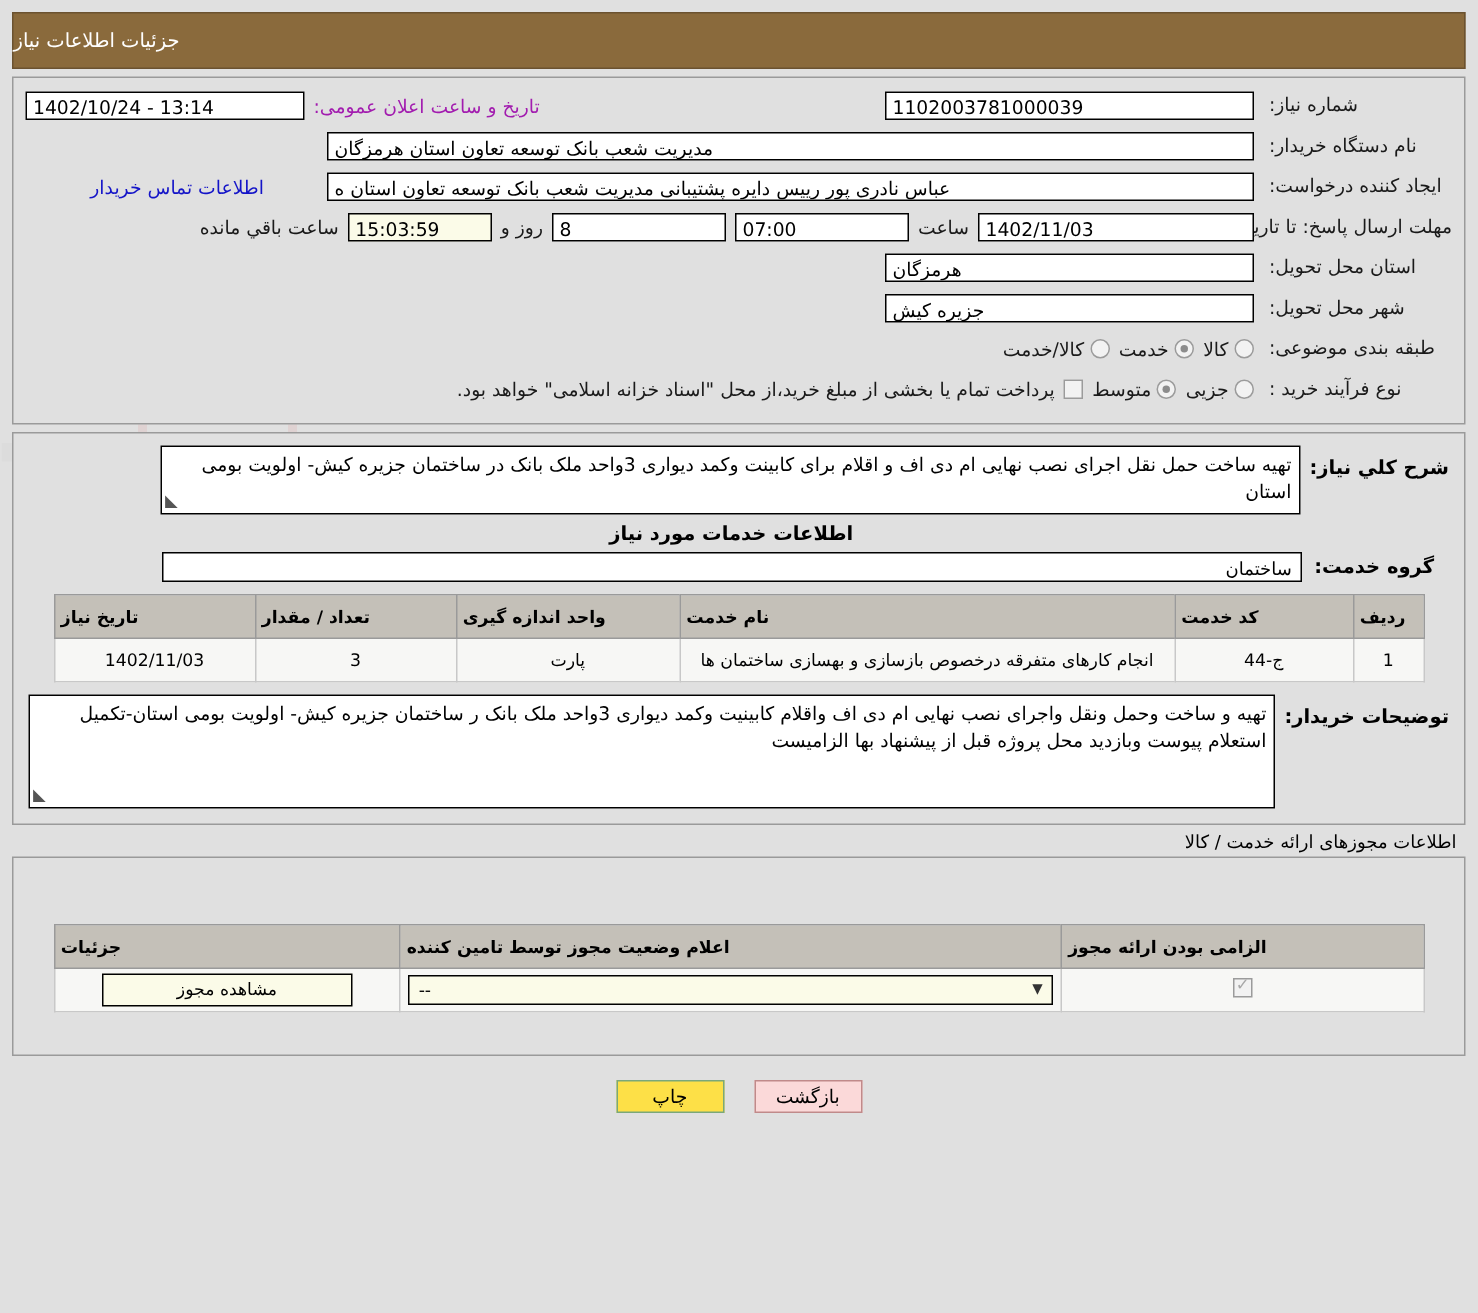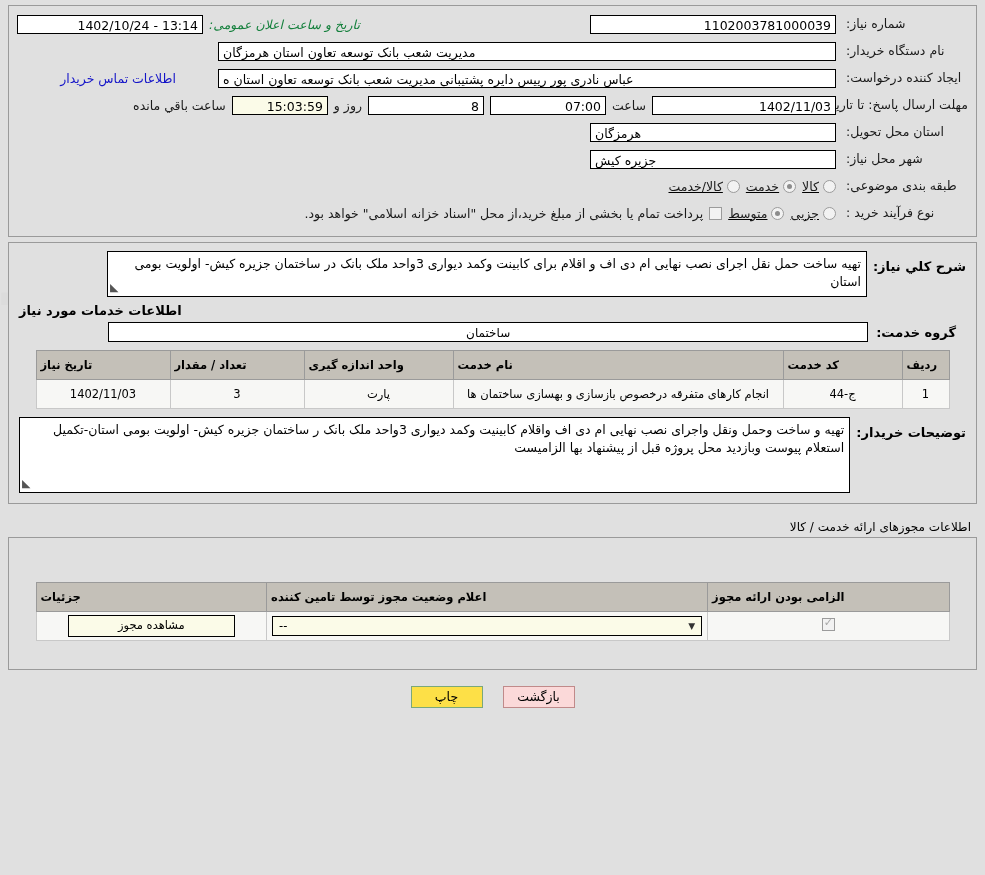--- a/index.html
+++ b/index.html
@@ -86,53 +86,53 @@
   .lbl.two-line { line-height: 1.15; }
   .fld {
     border: 1px solid #000;
     background: #ffffff;
     height: 19px;
     line-height: 19px;
     font-size: 12.5px;
     color: #000;
     padding: 0 4px;
     box-sizing: border-box;
-    text-align: right;
+    text-align: left;
     overflow: hidden;
     white-space: nowrap;
   }
   .fld.rt { text-align: left; margin-left: 36px; }
   .fld.cream { background: #fbfbe8; }
   .w-num   { width: 246px; }
   .w-long  { width: 618px; }
   .w-date  { width: 184px; }
   .w-prov  { width: 246px; }
   .w-time  { width: 116px; }
   .w-days  { width: 116px; }
   .w-cd    { width: 96px; }
   .w-public{ width: 186px; }
 
   .sublabel {
     font-size: 12.5px;
     color: #1a1a1a;
     white-space: nowrap;
   }
-  .sublabel.red { color: #15803d; font-style: italic; }
+  .sublabel.red { color: #a21caf; }
   .link {
     color: #1414c8;
     font-size: 12.5px;
     text-decoration: none;
     white-space: nowrap;
     cursor: pointer;
   }
   .spacer { flex: 1 1 auto; }
 
   
   .radio-group { display: flex; align-items: center; gap: 6px; }
-  .radio-item { display: flex; align-items: center; gap: 4px; text-decoration: underline; }
+  .radio-item { display: flex; align-items: center; gap: 4px; }
   .rad {
     width: 13px; height: 13px;
     border-radius: 50%;
     border: 1px solid #9b9b9b;
     background: #f2f2f2;
     box-sizing: border-box;
     display: inline-block;
     position: relative;
     flex: 0 0 auto;
   }
@@ -195,39 +195,39 @@
     transform: scaleX(-1);
   }
   .tb-need { width: 760px; height: 46px; }
   .tb-notes { width: 836px; height: 76px; }
 
   .section-title {
     font-size: 13px;
     font-weight: bold;
     color: #000;
     margin: 6px 10px 4px 0;
-    text-align: left;
+    text-align: center;
   }
   .svc-row {
     display: flex;
     align-items: center;
     gap: 8px;
     margin: 4px 10px 8px 0;
   }
   .svc-lbl { font-size: 13px; font-weight: bold; white-space: nowrap; }
   .svc-fld {
     border: 1px solid #000;
     background: #fff;
     height: 20px;
     line-height: 20px;
     width: 760px;
     font-size: 12px;
     padding: 0 6px;
     box-sizing: border-box;
-    text-align: center;
+    text-align: right;
   }
 
   
   table.grid {
     border-collapse: collapse;
     width: 914px;
     margin: 0 auto;
     background: #fff;
     font-size: 11.5px;
   }
@@ -249,21 +249,21 @@
     text-align: center;
     color: #000;
     font-size: 11.5px;
   }
   td.name-cell { text-align: right; }
 
   
   .permit-label {
     font-size: 12px;
     color: #000;
-    margin: 16px 14px 3px 0;
+    margin: 4px 14px 3px 0;
     text-align: right;
   }
   .permit-panel {
     margin: 0 8px 0 8px;
     border: 1px solid #9a9a9a;
     background: #e0e0e0;
     padding: 44px 0 28px 0;
     position: relative;
     z-index: 2;
   }
@@ -329,20 +329,23 @@
     <g opacity="0.30">
       <path d="M60 250 L60 300" stroke="none"></path>
       <path d="M95 30 L95 110 Q95 140 145 160 Q195 140 195 110 L195 30 Z" fill="none" stroke="#d89090" stroke-width="6"></path>
       <path d="M115 72 L142 120 L178 60" fill="none" stroke="#d89090" stroke-width="7"></path>
       <text x="330" y="120" font-family="DejaVu Sans, sans-serif" font-size="86" fill="#c9c9c9" font-weight="bold">AriaTender</text>
       <text x="790" y="120" font-family="DejaVu Sans, sans-serif" font-size="62" fill="#d9c0c0" font-weight="bold">.net</text>
       <path d="M232 58 L262 138 L292 58" fill="none" stroke="#e7cccc" stroke-width="11"></path>
     </g>
   </svg>
 
+  <div class="title-bar">
+    <span class="ttl">جزئیات اطلاعات نیاز</span>
+  </div>
 
   <div class="panel info-panel">
 
     <div class="row">
       <span class="lbl">شماره نیاز:</span>
       <div class="fld w-num">1102003781000039</div>
       <span class="spacer"></span>
       <span class="sublabel red">تاریخ و ساعت اعلان عمومی:</span>
       <div class="fld w-public">13:14 - 1402/10/24</div>
     </div>
@@ -368,21 +371,21 @@
       <div class="fld cream w-cd">15:03:59</div>
       <span class="sublabel">ساعت باقي مانده</span>
     </div>
 
     <div class="row">
       <span class="lbl">استان محل تحویل:</span>
       <div class="fld rt w-prov">هرمزگان</div>
     </div>
 
     <div class="row">
-      <span class="lbl">شهر محل نیاز:</span>
+      <span class="lbl">شهر محل تحویل:</span>
       <div class="fld rt w-prov">جزیره کیش</div>
     </div>
 
     <div class="row">
       <span class="lbl">طبقه بندی موضوعی:</span>
       <div class="radio-group">
         <div class="radio-item">
           <span class="rad"></span>
           <span class="txt">کالا</span>
         </div>

